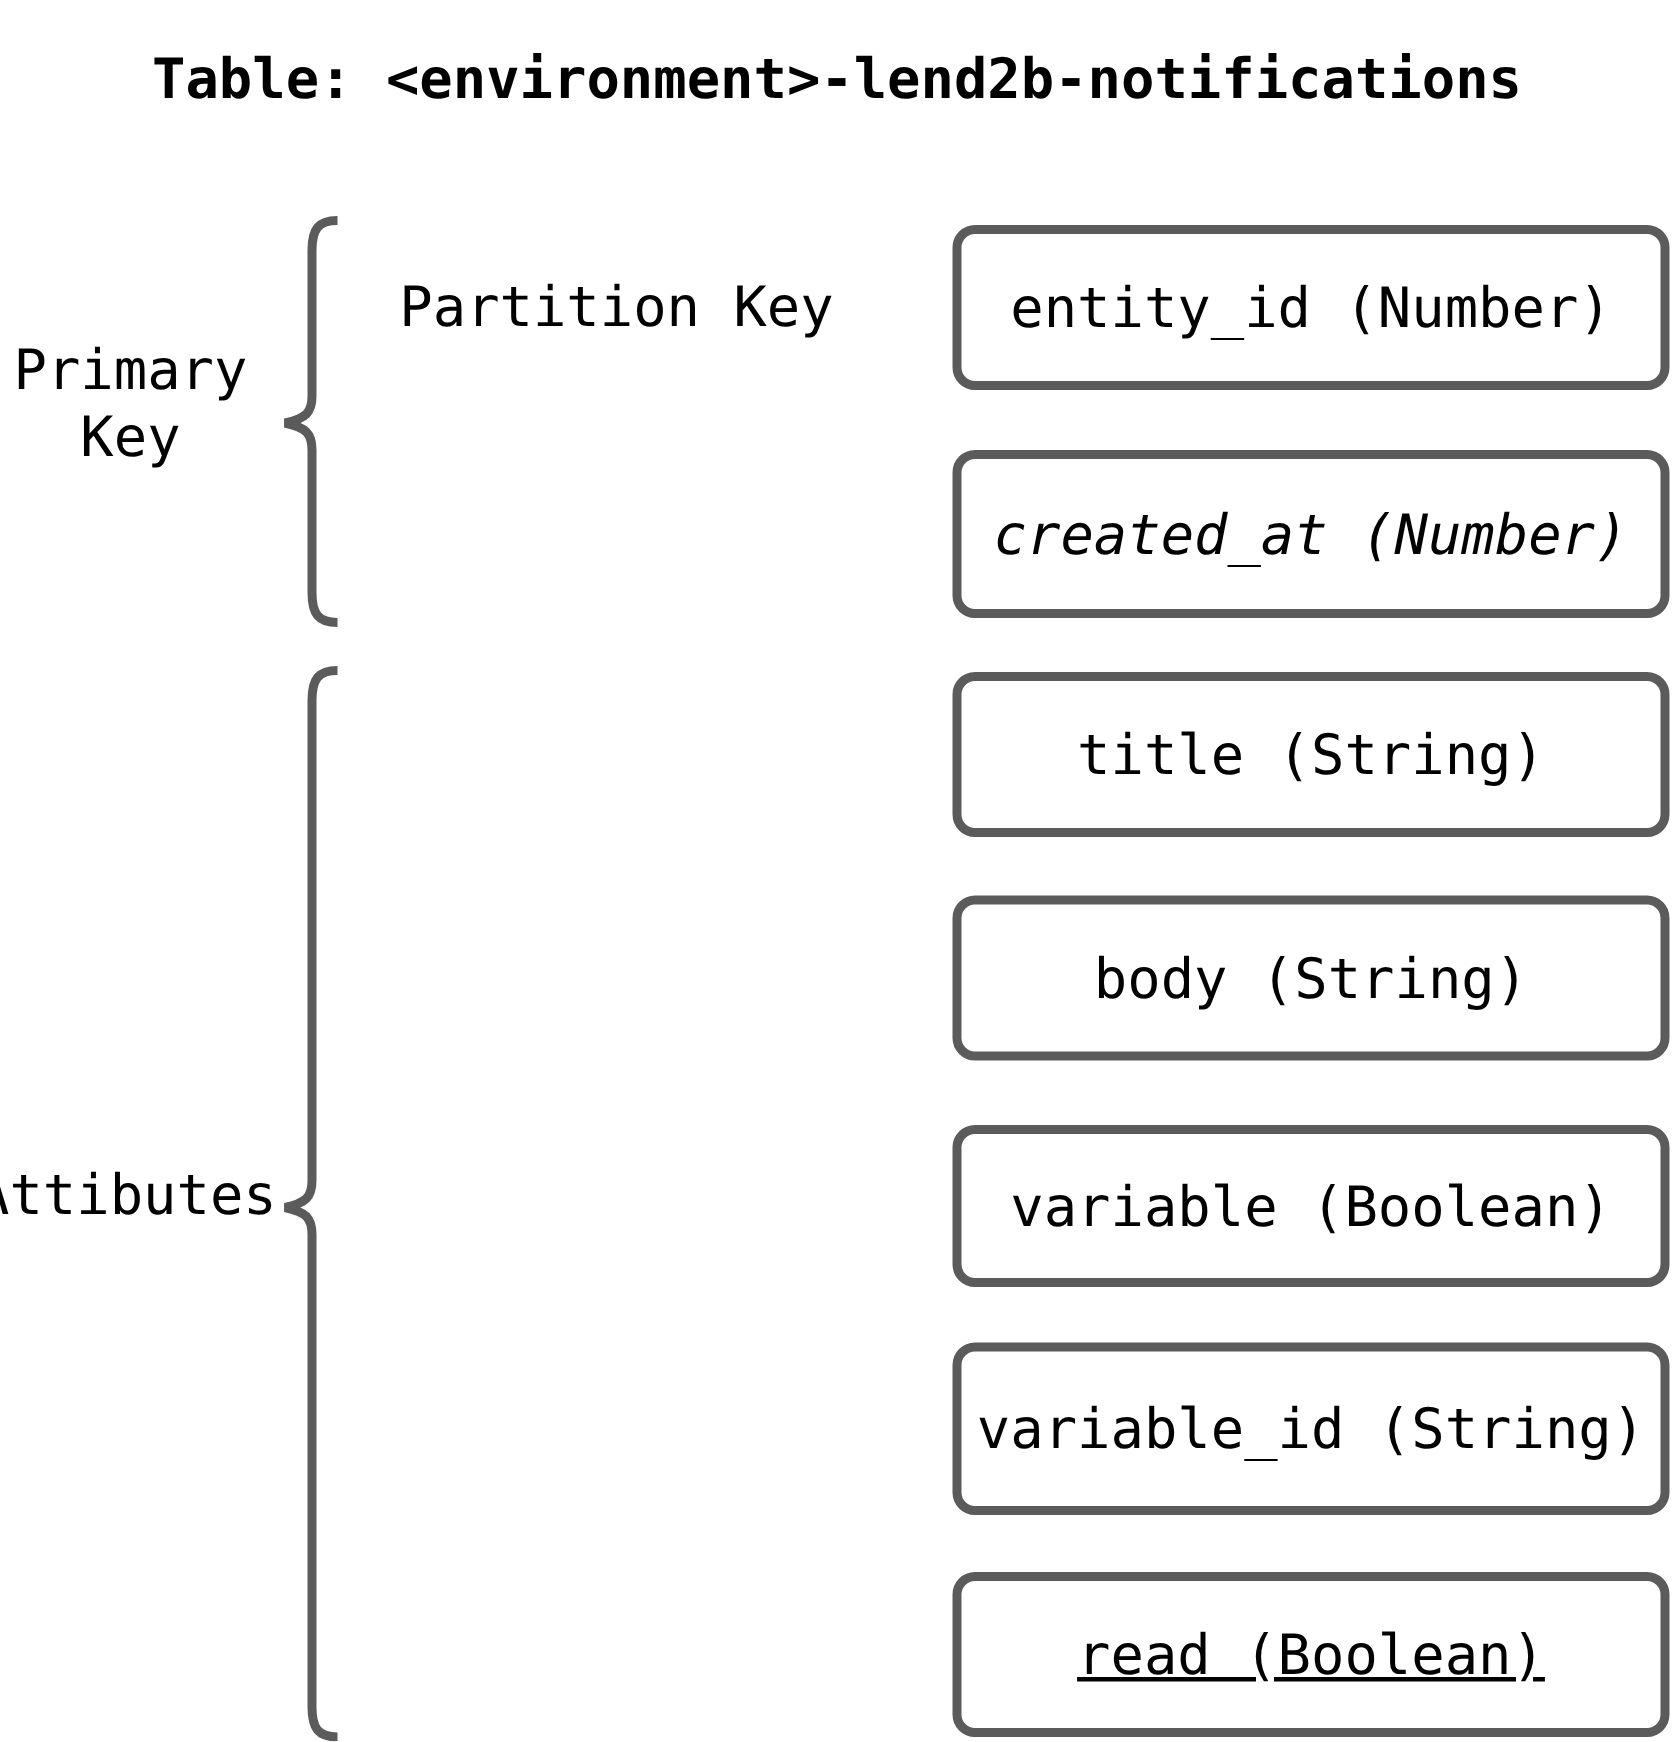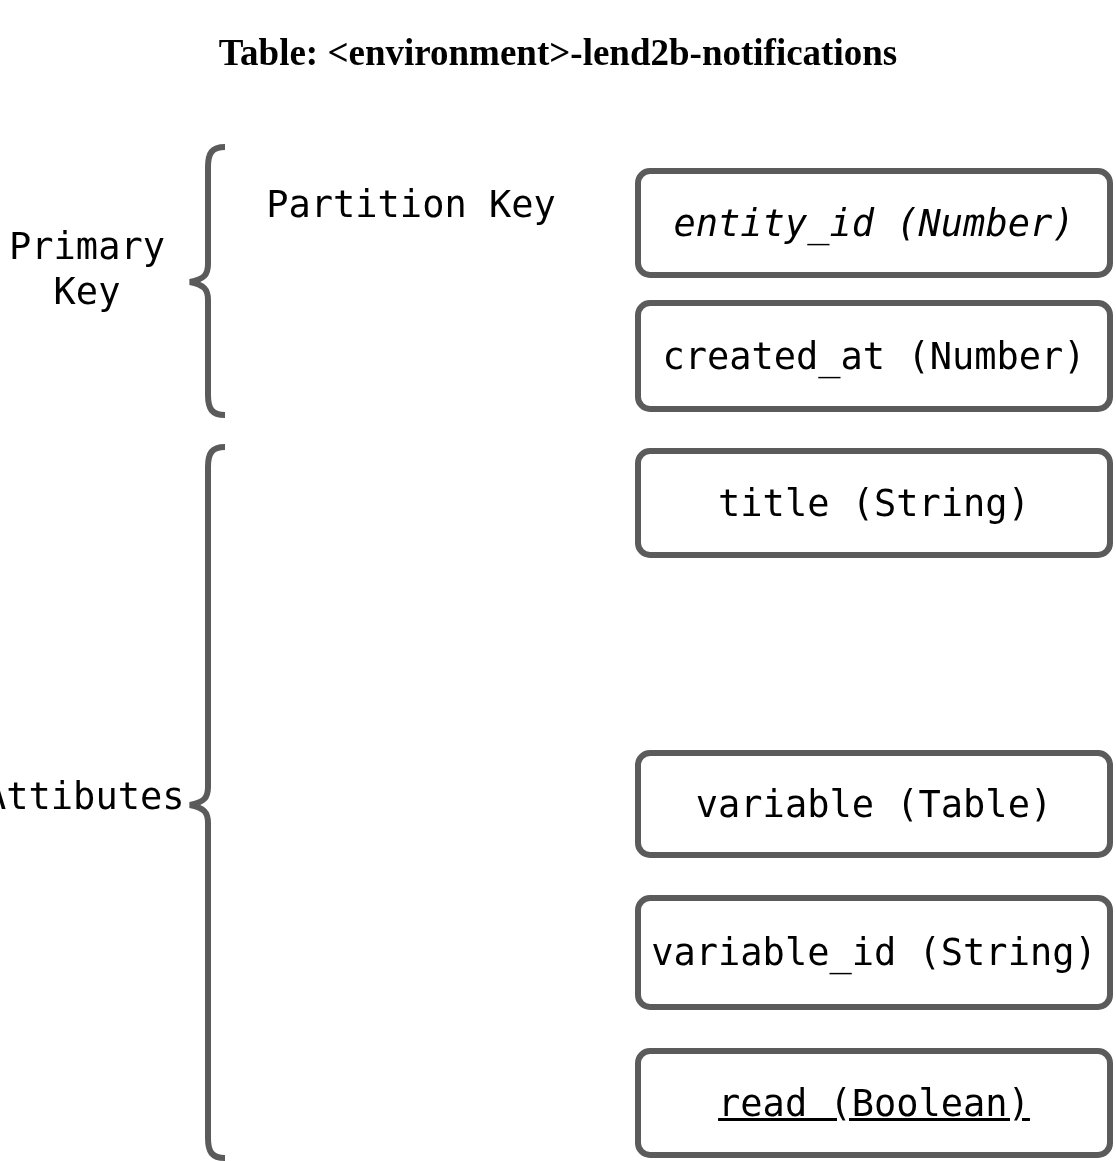--- a/index.html
+++ b/index.html
@@ -20,21 +20,20 @@
   .title {
     position: absolute;
     top: 31px;
     left: 0;
     width: 1116px;
     text-align: center;
     font-size: 37px;
     font-weight: bold;
     letter-spacing: 0;
     white-space: nowrap;
-    font-family: Liberation Serif, serif;
   }
   .group-label {
     position: absolute;
     font-size: 37px;
     line-height: 45px;
   }
   .group-label.primary {
     top: 224px;
     left: 0;
     width: 174px;
@@ -72,22 +71,22 @@
     box-sizing: border-box;
     border: 6px solid var(--color-line);
     border-radius: 15px;
     background: var(--color-background);
     display: flex;
     align-items: center;
     justify-content: center;
     font-size: 37px;
     white-space: nowrap;
   }
-  .box-1 { top: 168px; font-style: italic; }
-  .box-2 { top: 300px; height: 112px; }
+  .box-1 { top: 150px; }
+  .box-2 { top: 300px; height: 112px; font-style: italic; }
   .box-3 { top: 448px; }
   .box-4 { top: 597px; }
   .box-5 { top: 750px; height: 108px; }
   .box-6 { top: 895px; height: 115px; }
   .box-7 { top: 1048px; text-decoration: underline; }
 </style>
 </head>
 <body>
 
 <div class="canvas">
@@ -108,20 +107,21 @@
   <div class="attr-box box-2">created_at (Number)</div>
 
   <div class="group-label attributes">Attibutes</div>
 
   <svg class="brace attributes-brace" width="50" height="717" viewBox="0 0 50 717">
     <path d="M 45 3 C 32 3 28 9 28 23 L 28 343 C 28 354 24 358 10 361 C 24 364 28 368 28 379 L 28 694 C 28 708 32 714 45 714" fill="none" stroke="currentColor" stroke-width="6"></path>
   </svg>
 
   <div class="attr-box box-3">title (String)</div>
 
+  <div class="attr-box box-4">body (String)</div>
 
-  <div class="attr-box box-5">variable (Table)</div>
+  <div class="attr-box box-5">variable (Boolean)</div>
 
   <div class="attr-box box-6">variable_id (String)</div>
 
   <div class="attr-box box-7">read (Boolean)</div>
 
 </div>
 
 </body></html>

